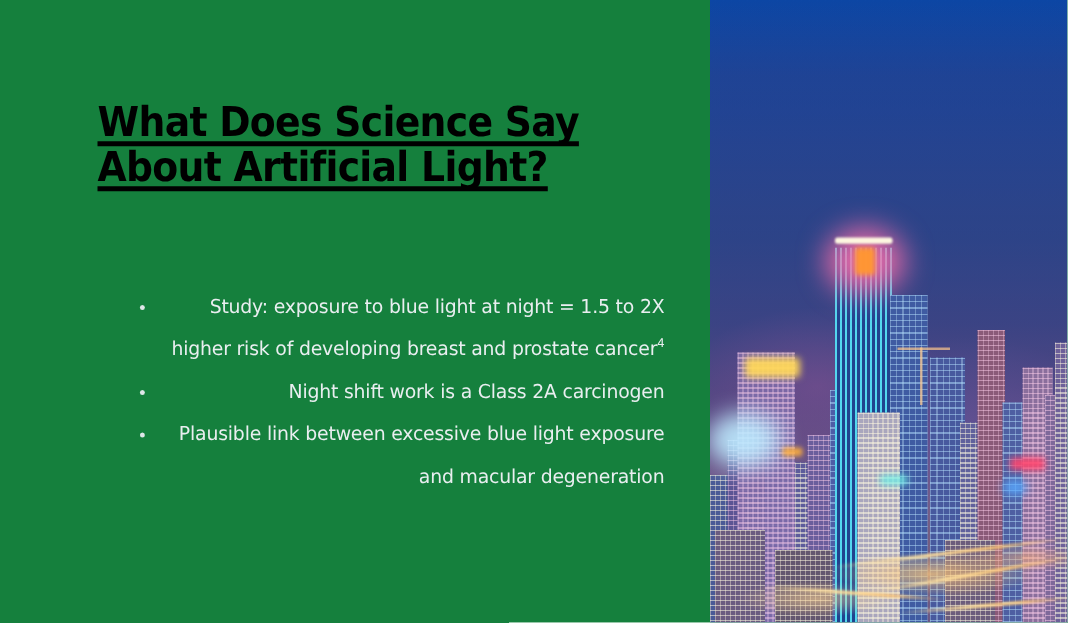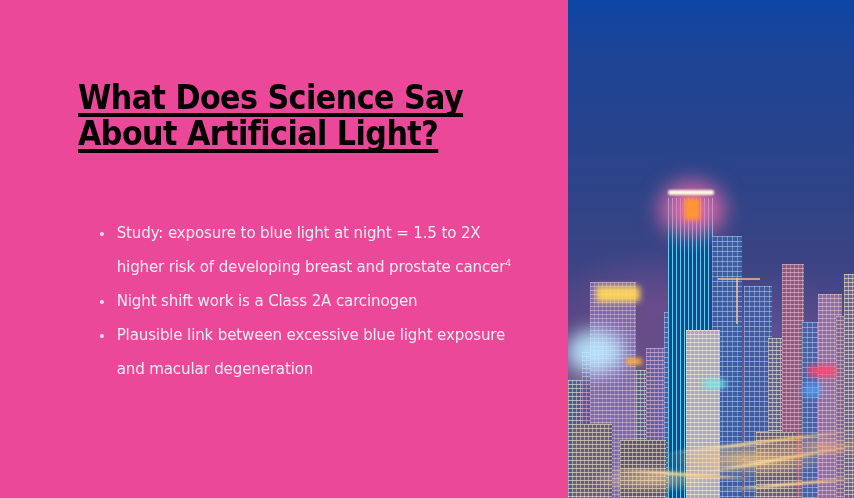--- a/index.html
+++ b/index.html
@@ -5,21 +5,21 @@
   html, body {
     margin: 0;
     padding: 0;
     background: #ffffff;
   }
   #slide {
     position: relative;
     width: 854px;
     height: 498px;
     overflow: hidden;
-    background: #ec4899;
+    background: #15803d;
     font-family: "Liberation Sans", sans-serif;
   }
 
   
   #text-panel {
     position: absolute;
     left: 0; top: 0;
     width: 568px;
     height: 498px;
     box-sizing: border-box;
@@ -46,23 +46,24 @@
     text-decoration-thickness: 3.5px;
     text-underline-offset: 4px;
     text-decoration-skip-ink: none;
   }
 
   #bullet-list {
     position: absolute;
     left: 92px;
     top: 212px;
     width: 430px;
-    margin: 4px;
+    margin: 16px;
     padding: 0;
     list-style: none;
+    text-align: right;
   }
   #bullet-list li {
     position: relative;
     padding-left: 21px;
     margin: 0 0 0 0;
     color: #e9eef0;
     font-family: "DejaVu Sans", sans-serif;
     font-size: 15.3px;
     line-height: 34px;
     letter-spacing: -0.15px;

